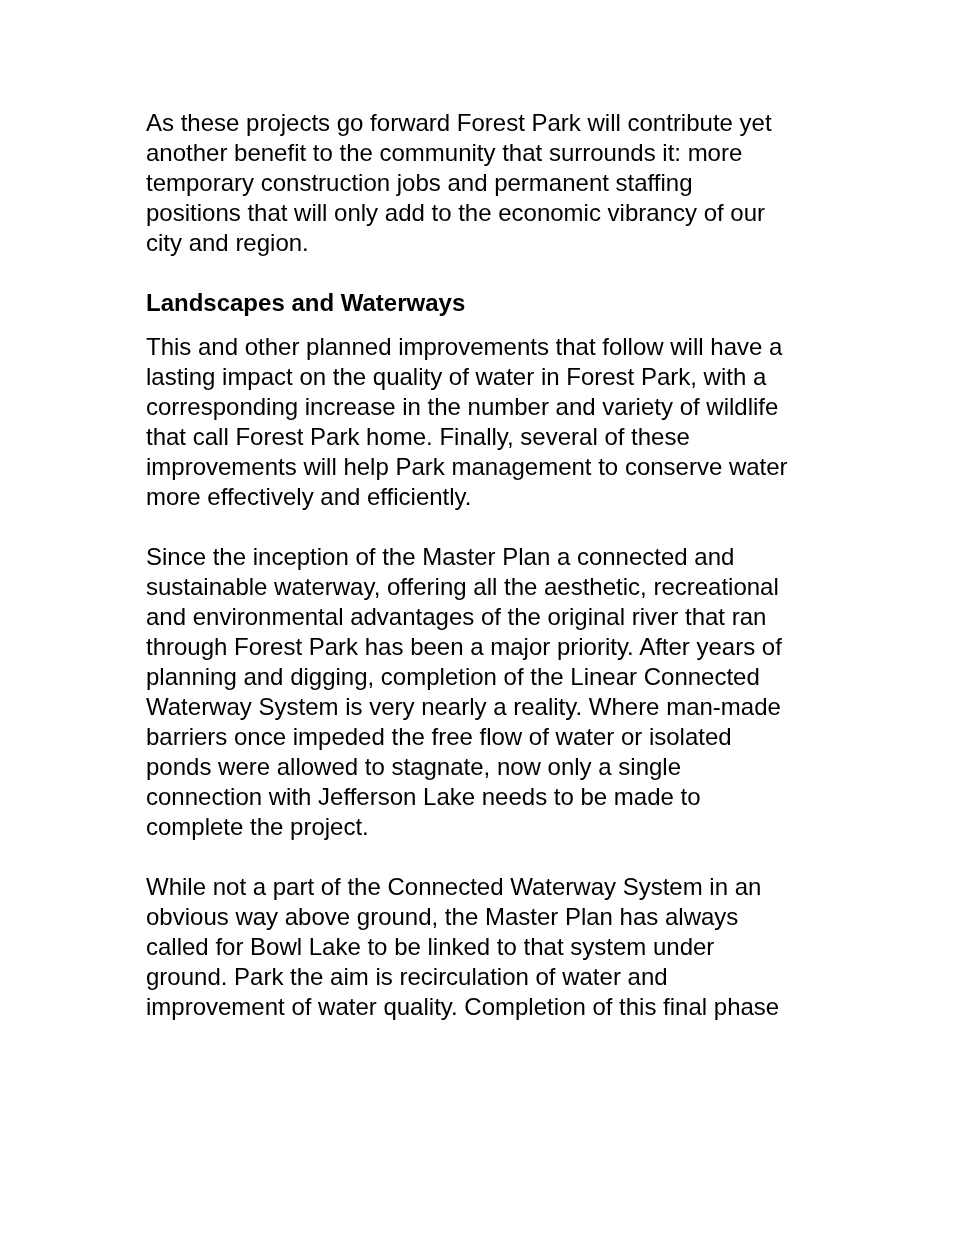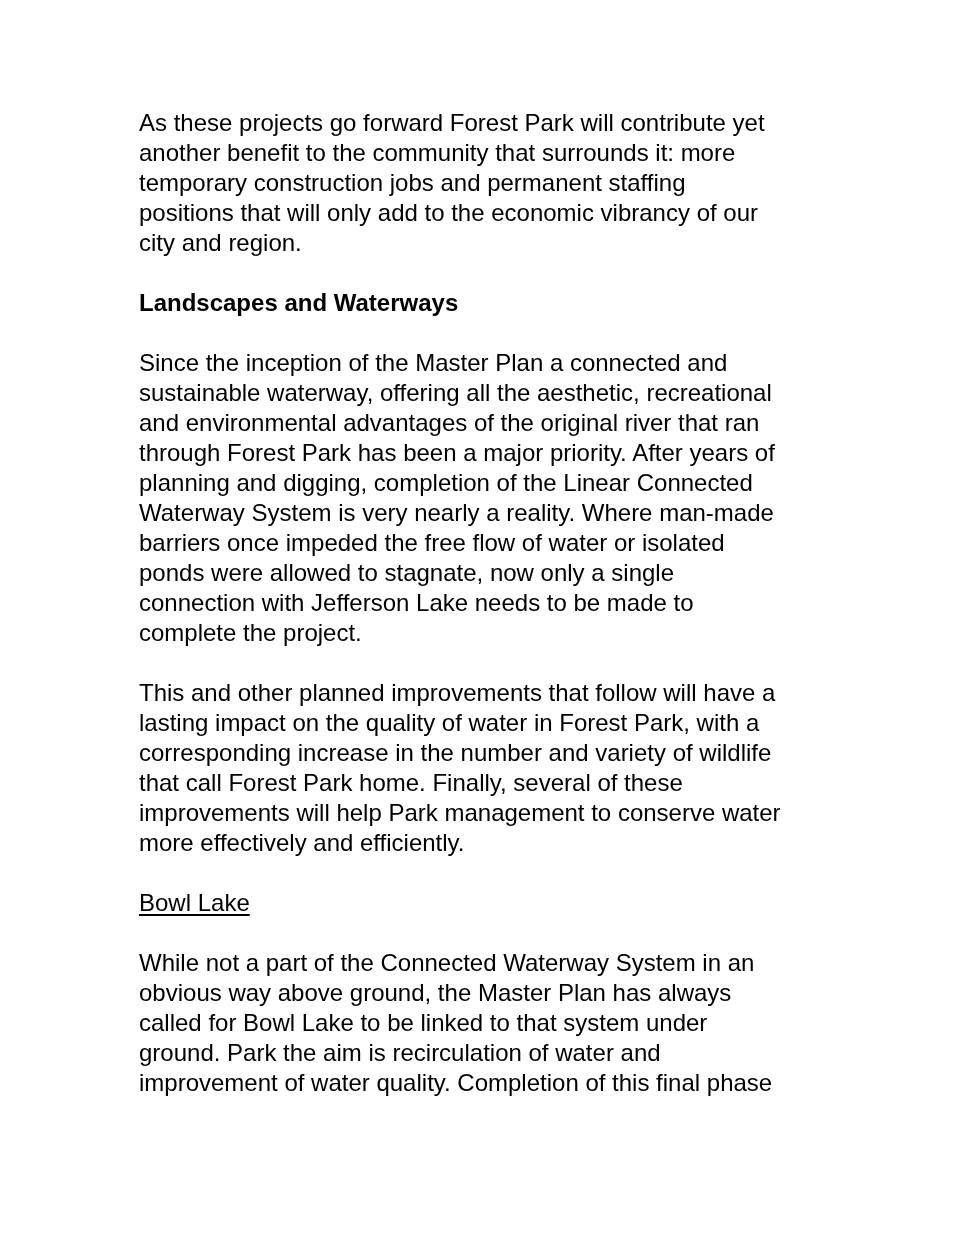--- a/index.html
+++ b/index.html
@@ -13,36 +13,36 @@
     overflow: hidden;
   }
   .page {
     position: relative;
     width: 960px;
     height: 1242px;
     background: #ffffff;
   }
   .content {
     position: absolute;
-    left: 139px;
+    left: 146px;
     top: 108px;
     width: 740px;
     font-family: "Liberation Sans", sans-serif;
     font-size: 24px;
     line-height: 30px;
     color: #000000;
     -webkit-font-smoothing: antialiased;
   }
   .para {
     white-space: pre-line;
     margin: 0 0 30px 0;
     font-weight: normal;
   }
   .heading-bold {
-    margin: 0 0 30px 0;
+    margin: 0 0 14px 0;
     font-size: 24px;
     line-height: 30px;
     font-weight: bold;
   }
   .heading-underline {
     margin: 0 0 30px 0;
     font-size: 24px;
     line-height: 30px;
     font-weight: normal;
     text-decoration: underline;
@@ -56,39 +56,38 @@
   <div class="content" style="color: rgb(0, 0, 0);">
 
     <p class="para">As these projects go forward Forest Park will contribute yet
 another benefit to the community that surrounds it: more
 temporary construction jobs and permanent staffing
 positions that will only add to the economic vibrancy of our
 city and region.</p>
 
     <h2 class="heading-bold">Landscapes and Waterways</h2>
 
+    <p class="para">This and other planned improvements that follow will have a
+lasting impact on the quality of water in Forest Park, with a
+corresponding increase in the number and variety of wildlife
+that call Forest Park home. Finally, several of these
+improvements will help Park management to conserve water
+more effectively and efficiently.</p>
+
     <p class="para">Since the inception of the Master Plan a connected and
 sustainable waterway, offering all the aesthetic, recreational
 and environmental advantages of the original river that ran
 through Forest Park has been a major priority. After years of
 planning and digging, completion of the Linear Connected
 Waterway System is very nearly a reality. Where man-made
 barriers once impeded the free flow of water or isolated
 ponds were allowed to stagnate, now only a single
 connection with Jefferson Lake needs to be made to
 complete the project.</p>
 
-    <p class="para">This and other planned improvements that follow will have a
-lasting impact on the quality of water in Forest Park, with a
-corresponding increase in the number and variety of wildlife
-that call Forest Park home. Finally, several of these
-improvements will help Park management to conserve water
-more effectively and efficiently.</p>
-
-    <h3 class="heading-underline">Bowl Lake</h3>
 
     <p class="para">While not a part of the Connected Waterway System in an
 obvious way above ground, the Master Plan has always
 called for Bowl Lake to be linked to that system under
 ground. Park the aim is recirculation of water and
 improvement of water quality. Completion of this final phase</p>
 
   </div>
 </div>
 

